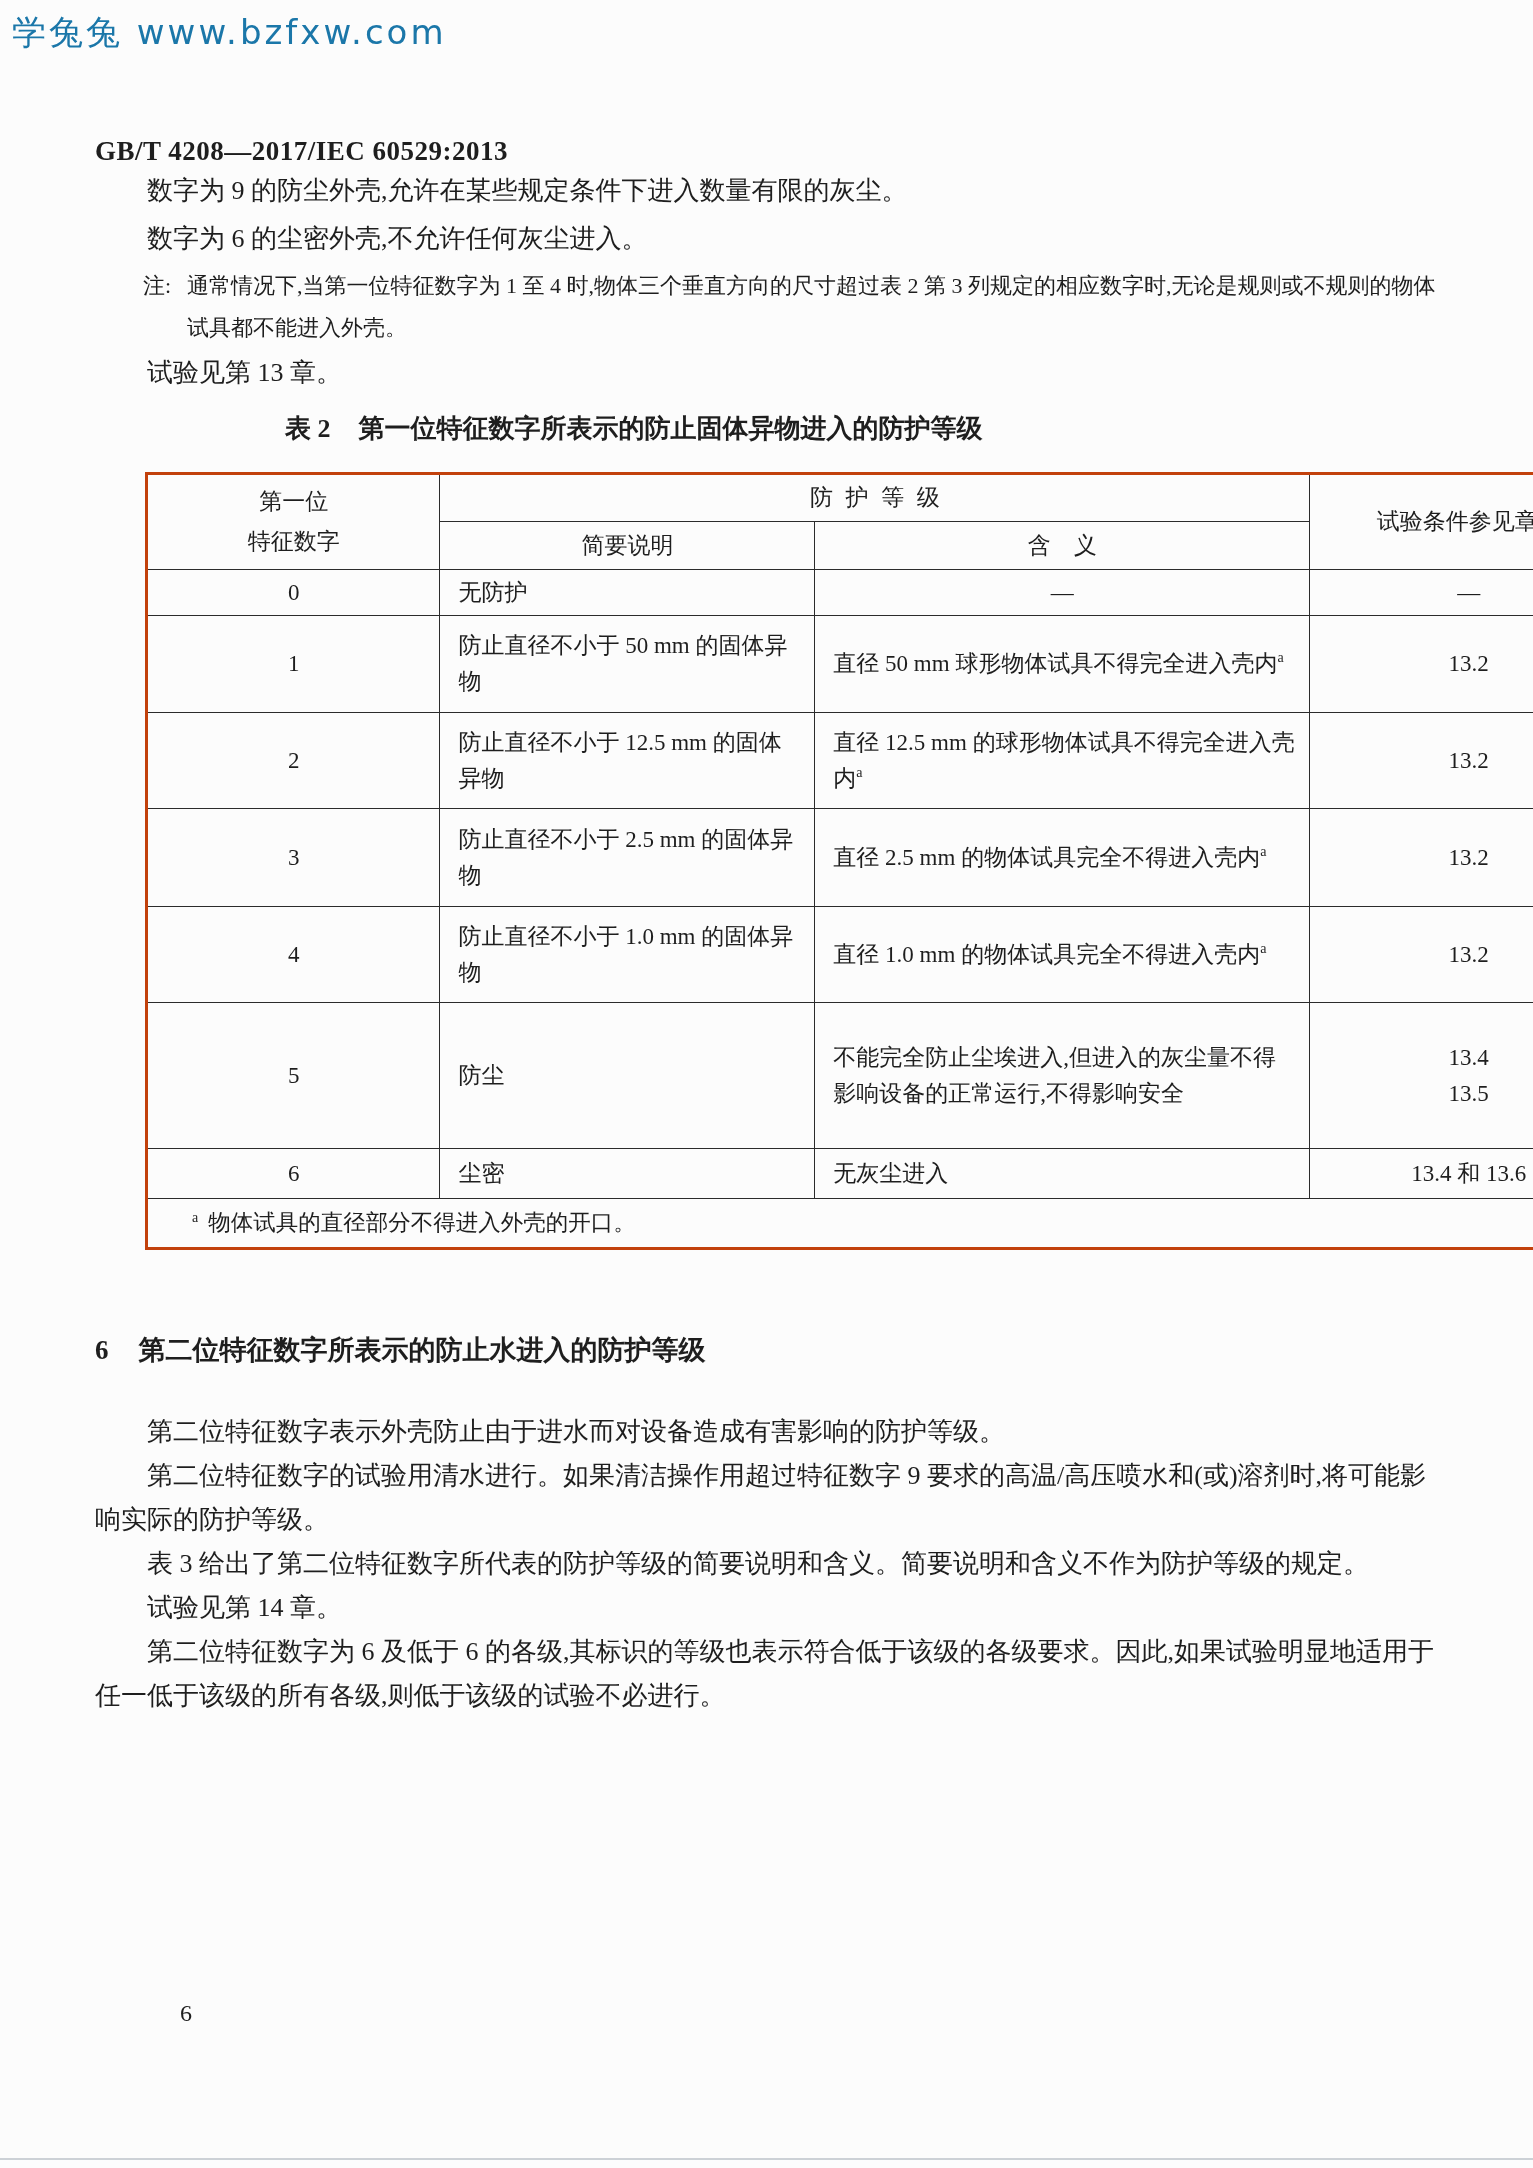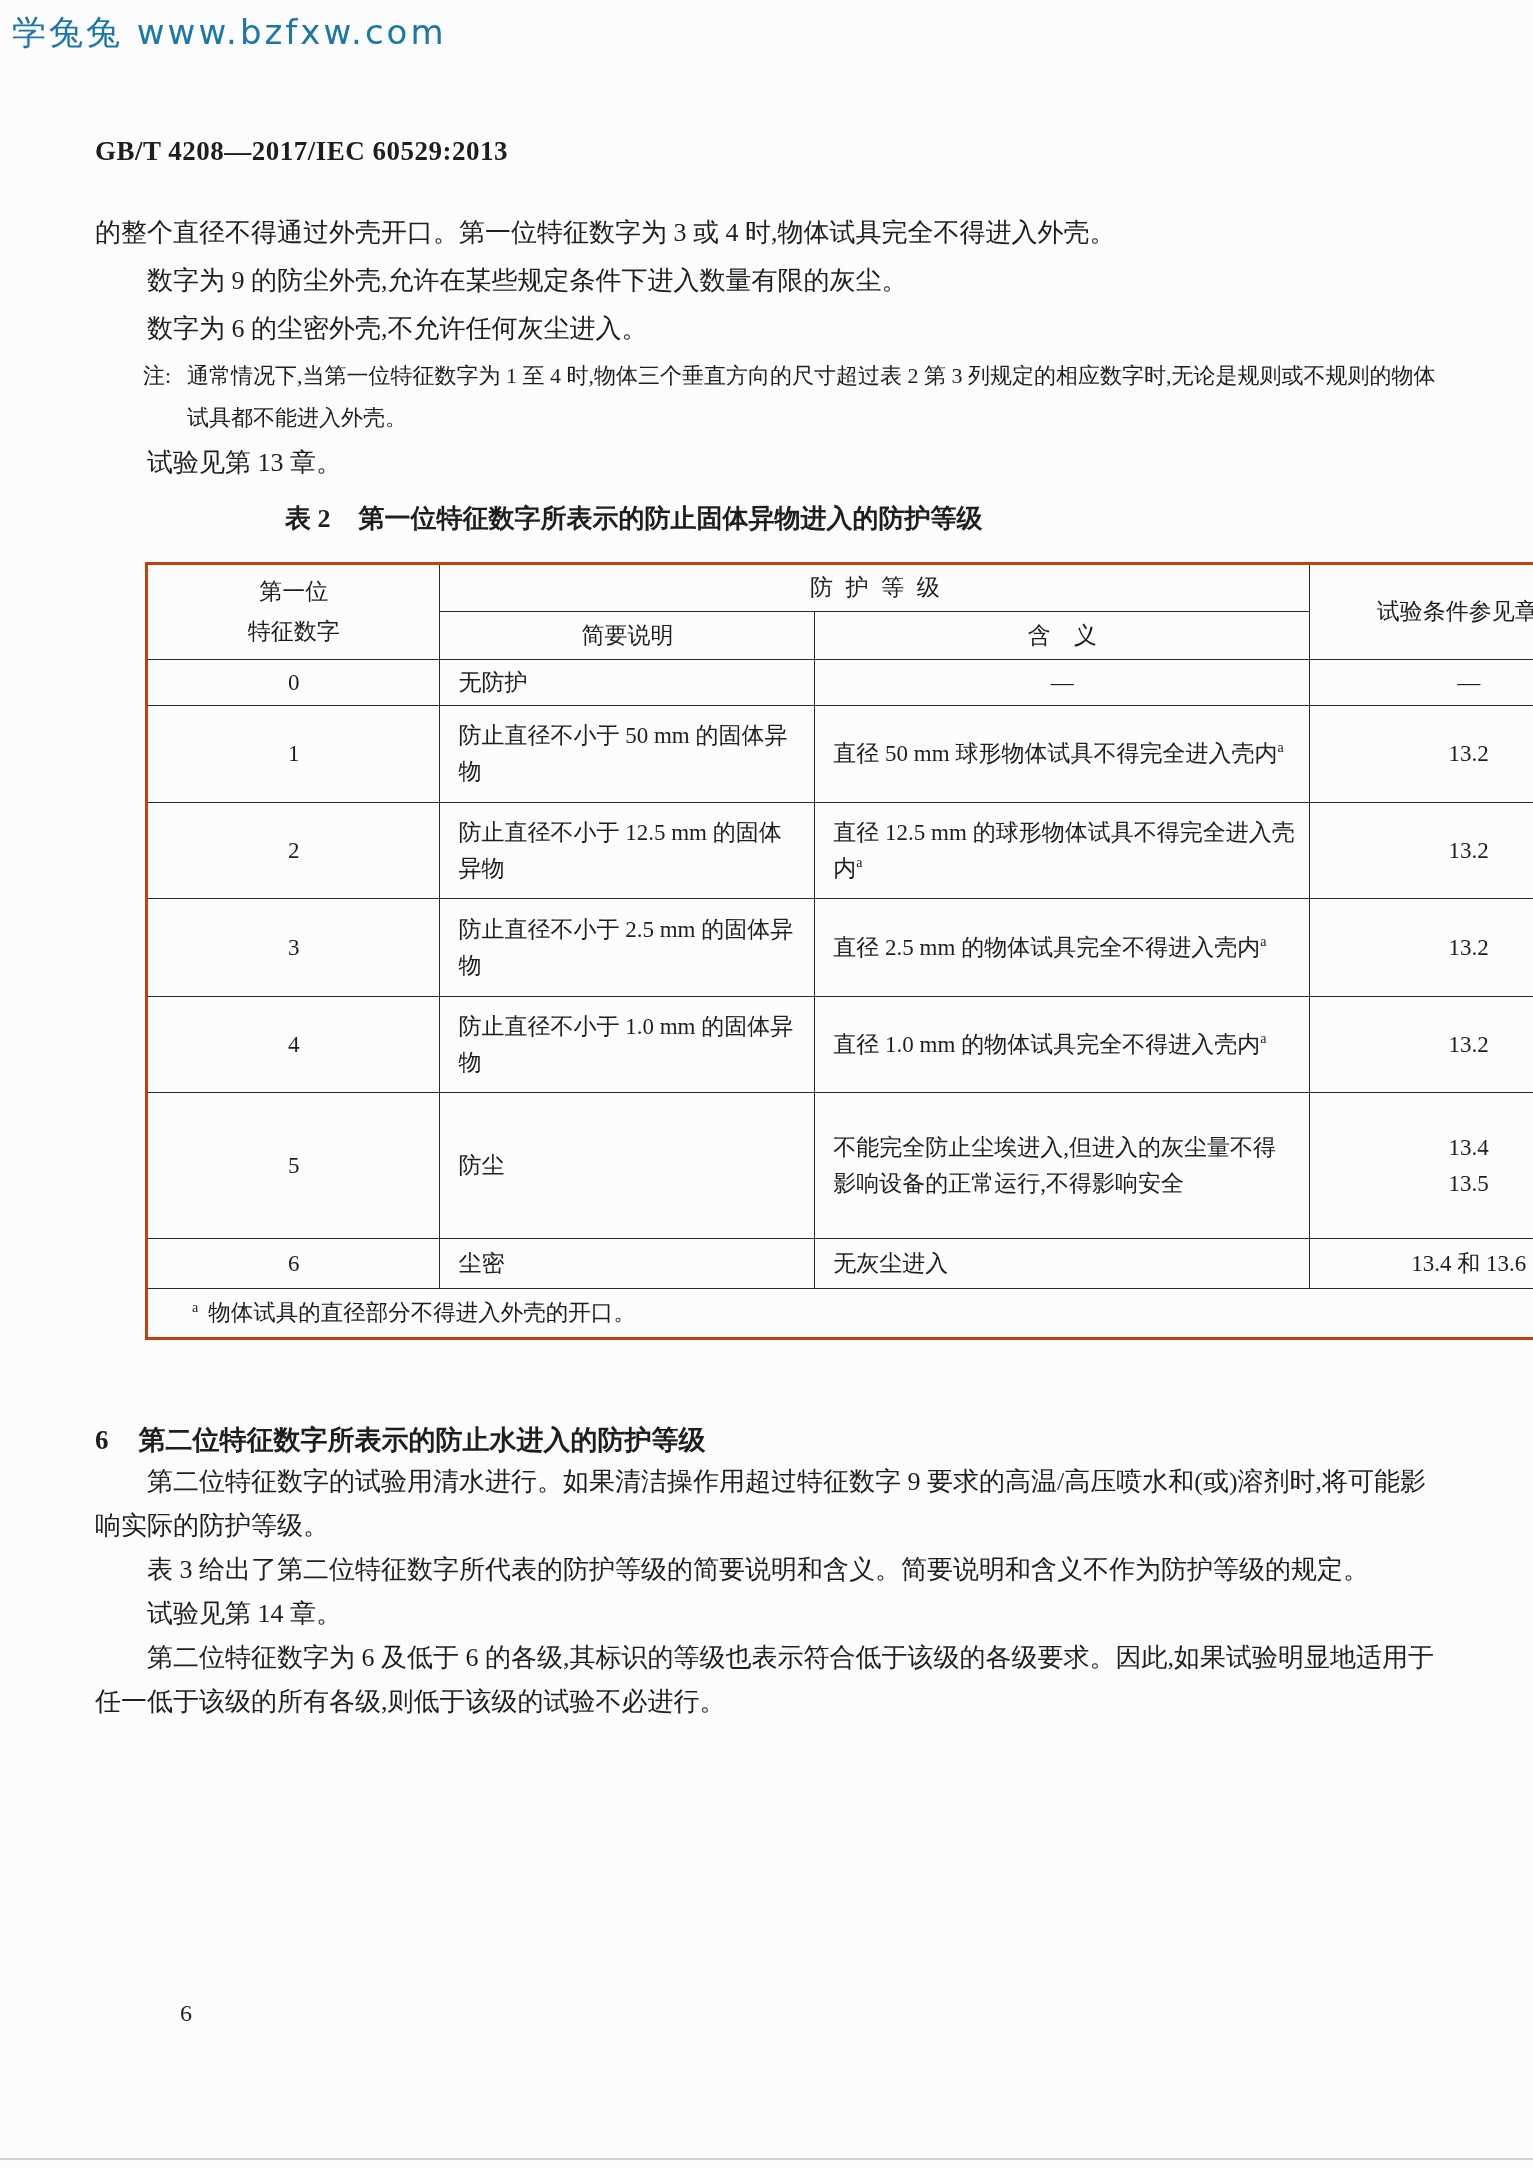--- a/index.html
+++ b/index.html
@@ -92,21 +92,20 @@
 <body>
 
 <div class="page">
 
   <div class="watermark">学兔兔 www.bzfxw.com</div>
 
   <div class="content">
 
     <div class="doc-number">GB/T 4208—2017/IEC 60529:2013</div>
 
-    <p class="body-p p-first">的整个直径不得通过外壳开口。第一位特征数字为 3 或 4 时,物体试具完全不得进入外壳。</p>
     <p class="body-p indent">数字为 9 的防尘外壳,允许在某些规定条件下进入数量有限的灰尘。</p>
     <p class="body-p indent">数字为 6 的尘密外壳,不允许任何灰尘进入。</p>
 
     <div class="note">
       <span class="note-label">注:</span>
       <span class="note-text">通常情况下,当第一位特征数字为 1 至 4 时,物体三个垂直方向的尺寸超过表 2 第 3 列规定的相应数字时,无论是规则或不规则的物体试具都不能进入外壳。</span>
     </div>
 
     <p class="body-p indent after-note">试验见第 13 章。</p>
 
@@ -184,20 +183,21 @@
             <sup class="s">a</sup><span>物体试具的直径部分不得进入外壳的开口。</span>
           </td>
         </tr>
       </tbody>
     </table>
 
     <div class="sec-heading">
       <span class="sec-no">6</span><span>第二位特征数字所表示的防止水进入的防护等级</span>
     </div>
 
+    <p class="s6p first">第二位特征数字表示外壳防止由于进水而对设备造成有害影响的防护等级。</p>
     <p class="s6p">第二位特征数字的试验用清水进行。如果清洁操作用超过特征数字 9 要求的高温/高压喷水和(或)溶剂时,将可能影响实际的防护等级。</p>
     <p class="s6p">表 3 给出了第二位特征数字所代表的防护等级的简要说明和含义。简要说明和含义不作为防护等级的规定。</p>
     <p class="s6p">试验见第 14 章。</p>
     <p class="s6p">第二位特征数字为 6 及低于 6 的各级,其标识的等级也表示符合低于该级的各级要求。因此,如果试验明显地适用于任一低于该级的所有各级,则低于该级的试验不必进行。</p>
 
   </div>
 
   <div class="page-number">6</div>
   <div class="scan-edge"></div>
 

